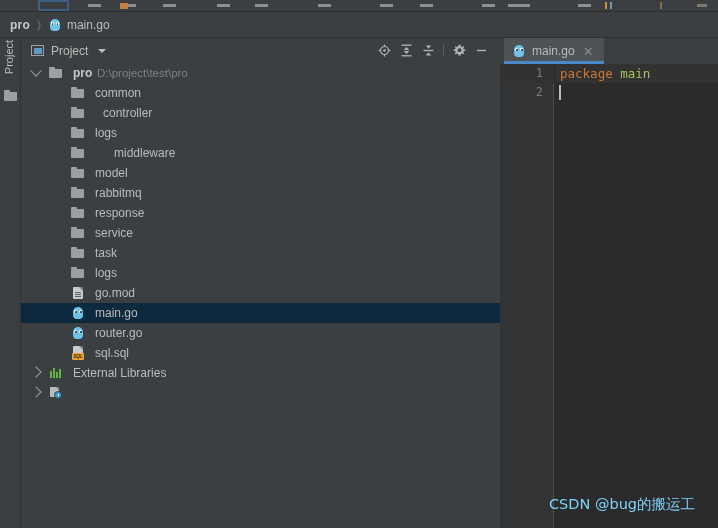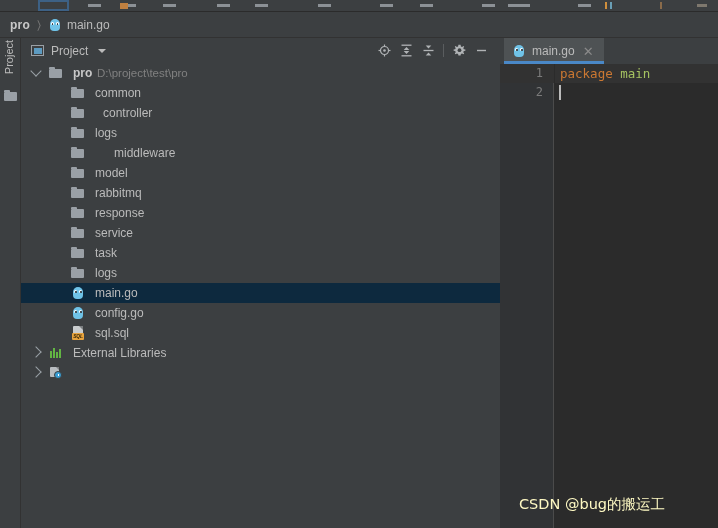--- a/index.html
+++ b/index.html
@@ -242,22 +242,22 @@
   }
   .kw { color:#cc7832; }
   .pkg { color:#a5c261; }
   #caret {
     position:absolute; left:59px; top:21px; width:2px; height:15px;
     background:#bbbbbb;
   }
 
   
   #watermark {
-    position:absolute; left:519px; top:495px;
-    color:#fef9c3; font-size:14.5px;
+    position:absolute; left:549px; top:495px;
+    color:#7dd3fc; font-size:14.5px;
     font-family:"DejaVu Sans", sans-serif;
     white-space:nowrap;
   }
 </style>
 </head>
 <body>
 
 <div id="toolbar-strip">
   <div class="tb-sel"></div>
   <div class="tb-ico" style="left:88px;"></div>
@@ -406,31 +406,37 @@
           <i class="folder"></i>
         </span>
         <span class="lbl" style="position: absolute; left: 68px;">task</span>
       </div>
       <div class="row">
         <span class="ic" style="position: absolute; left: 50px; top: 3px;">
           <i class="folder"></i>
         </span>
         <span class="lbl" style="position: absolute; left: 68px;">logs</span>
       </div>
+      <div class="row">
+        <span class="ic" style="position: absolute; left: 50px; top: 3px;">
+          <i class="modfile"></i>
+        </span>
+        <span class="lbl" style="position: absolute; left: 68px;">go.mod</span>
+      </div>
       <div class="row sel">
         <span class="ic" style="position: absolute; left: 50px; top: 3px;">
           <i class="gopher"></i>
         </span>
         <span class="lbl" style="position: absolute; left: 68px;">main.go</span>
       </div>
       <div class="row">
         <span class="ic" style="position: absolute; left: 50px; top: 3px;">
           <i class="gopher"></i>
         </span>
-        <span class="lbl" style="position: absolute; left: 68px;">config.go</span>
+        <span class="lbl" style="position: absolute; left: 68px;">router.go</span>
       </div>
       <div class="row">
         <span class="ic" style="position: absolute; left: 50px; top: 3px;">
           <i class="sqlfile"></i>
           <i class="sqlbadge">SQL</i>
         </span>
         <span class="lbl" style="position: absolute; left: 68px;">sql.sql</span>
       </div>
       <div class="row">
         <span class="chev right" style="left: 11px; top: 5px;"></span>

